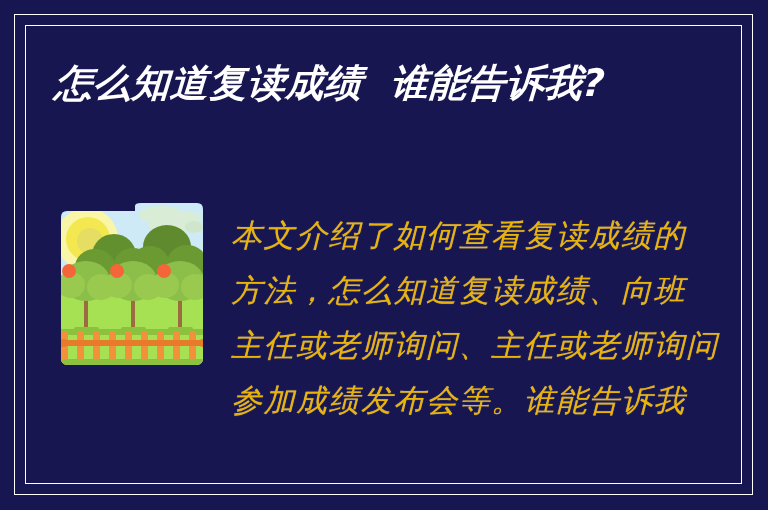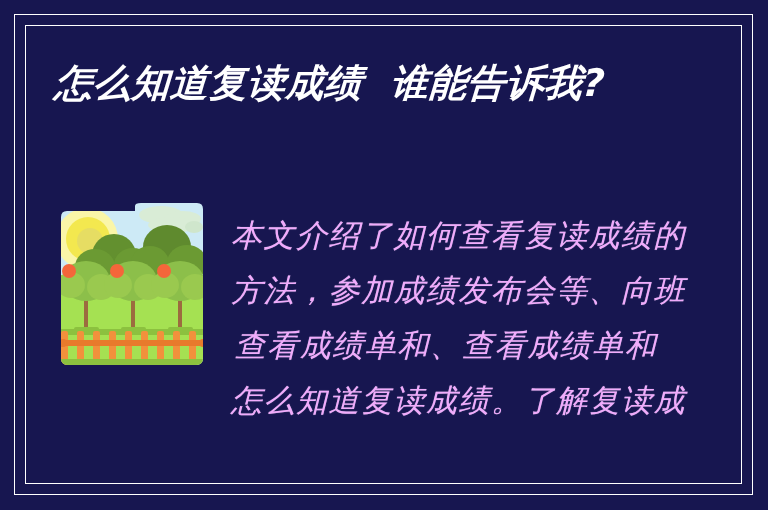--- a/index.html
+++ b/index.html
@@ -74,29 +74,28 @@
     width: 152px;
     height: 170px;
   }
 
   
   .body-copy {
     position: absolute;
     left: 231px;
     top: 208px;
     width: 430px;
-    color: #f0abfc;
+    color: #eab308;
     font-size: 31px;
     line-height: 55px;
     letter-spacing: 1.5px;
     font-family: "DejaVu Serif", "Liberation Serif", serif;
     font-style: italic;
     font-weight: 500;
     text-shadow: 0 0 1px rgba(255,255,255,0.45);
-    text-align: center;
   }
   .body-copy .copy-line {
     display: block;
     white-space: pre;
   }
 </style>
 </head>
 <body>
 
 <div id="poster">
@@ -181,18 +180,18 @@
           <circle cx="6" cy="140" r="4" fill="#e87a2c"></circle>
           <circle cx="146" cy="140" r="4" fill="#e87a2c"></circle>
           <rect x="0" y="156" width="152" height="6" fill="#8cc13f"></rect>
         </g>
       </g>
     </svg>
   </div>
 
   <div class="body-copy">
     <span class="copy-line">本文介绍了如何查看复读成绩的</span>
-    <span class="copy-line">方法，参加成绩发布会等、向班</span>
-    <span class="copy-line">查看成绩单和、查看成绩单和</span>
-    <span class="copy-line">怎么知道复读成绩。了解复读成</span>
+    <span class="copy-line">方法，怎么知道复读成绩、向班</span>
+    <span class="copy-line">主任或老师询问、主任或老师询问</span>
+    <span class="copy-line">参加成绩发布会等。谁能告诉我</span>
   </div>
 
 </div>
 
 </body></html>

